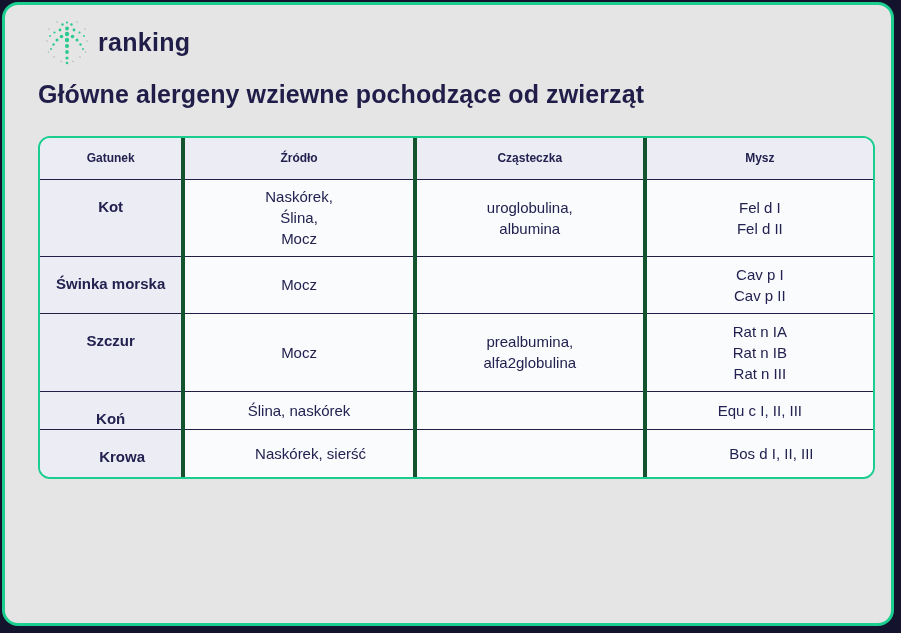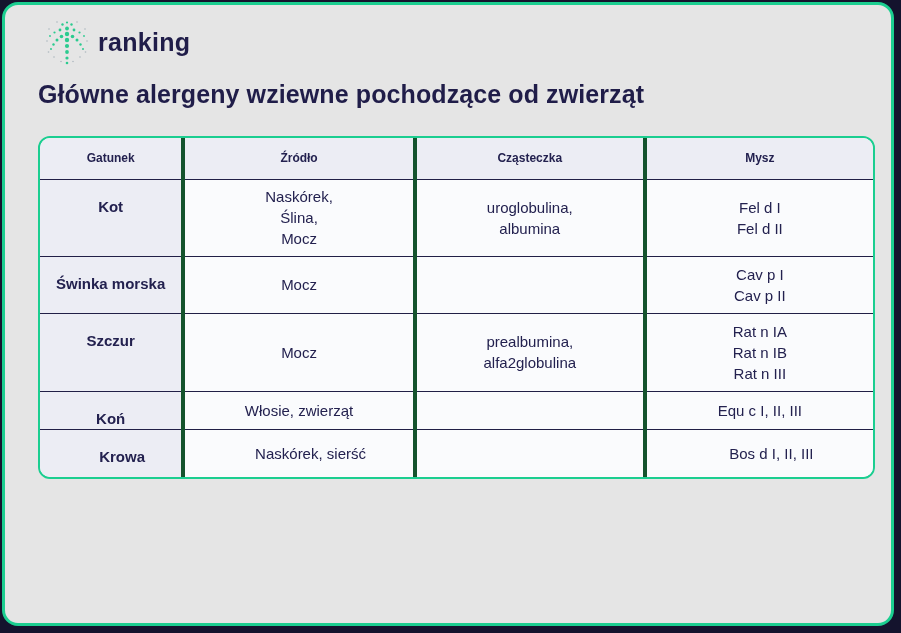--- a/index.html
+++ b/index.html
@@ -188,21 +188,21 @@
           <td class="sp">Szczur</td>
           <td>Mocz</td>
           <td>prealbumina,
 alfa2globulina</td>
           <td>Rat n IA
 Rat n IB
 Rat n III</td>
         </tr>
         <tr class="r6">
           <td class="sp">Koń</td>
-          <td>Włosie, zwierząt</td>
+          <td>Ślina, naskórek</td>
           <td></td>
           <td>Equ c I, II, III</td>
         </tr>
         <tr class="r7">
           <td class="sp">Krowa</td>
           <td>Naskórek, sierść</td>
           <td></td>
           <td>Bos d I, II, III</td>
         </tr>
       </tbody>

